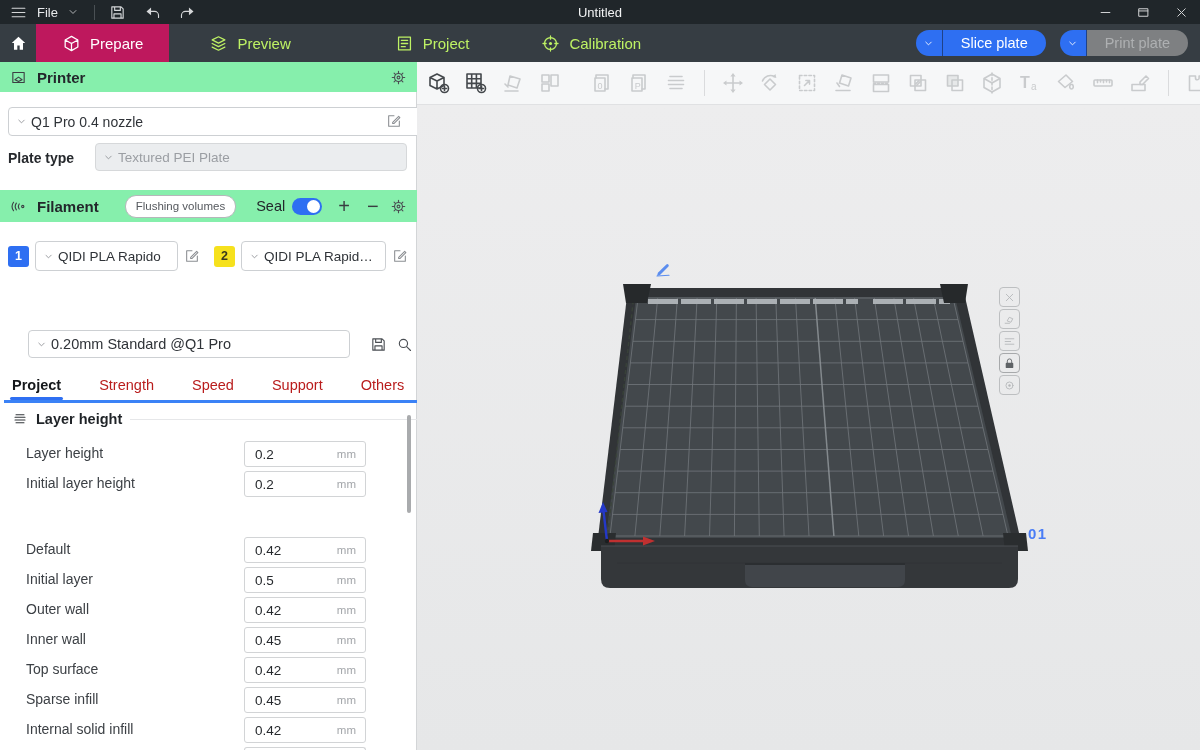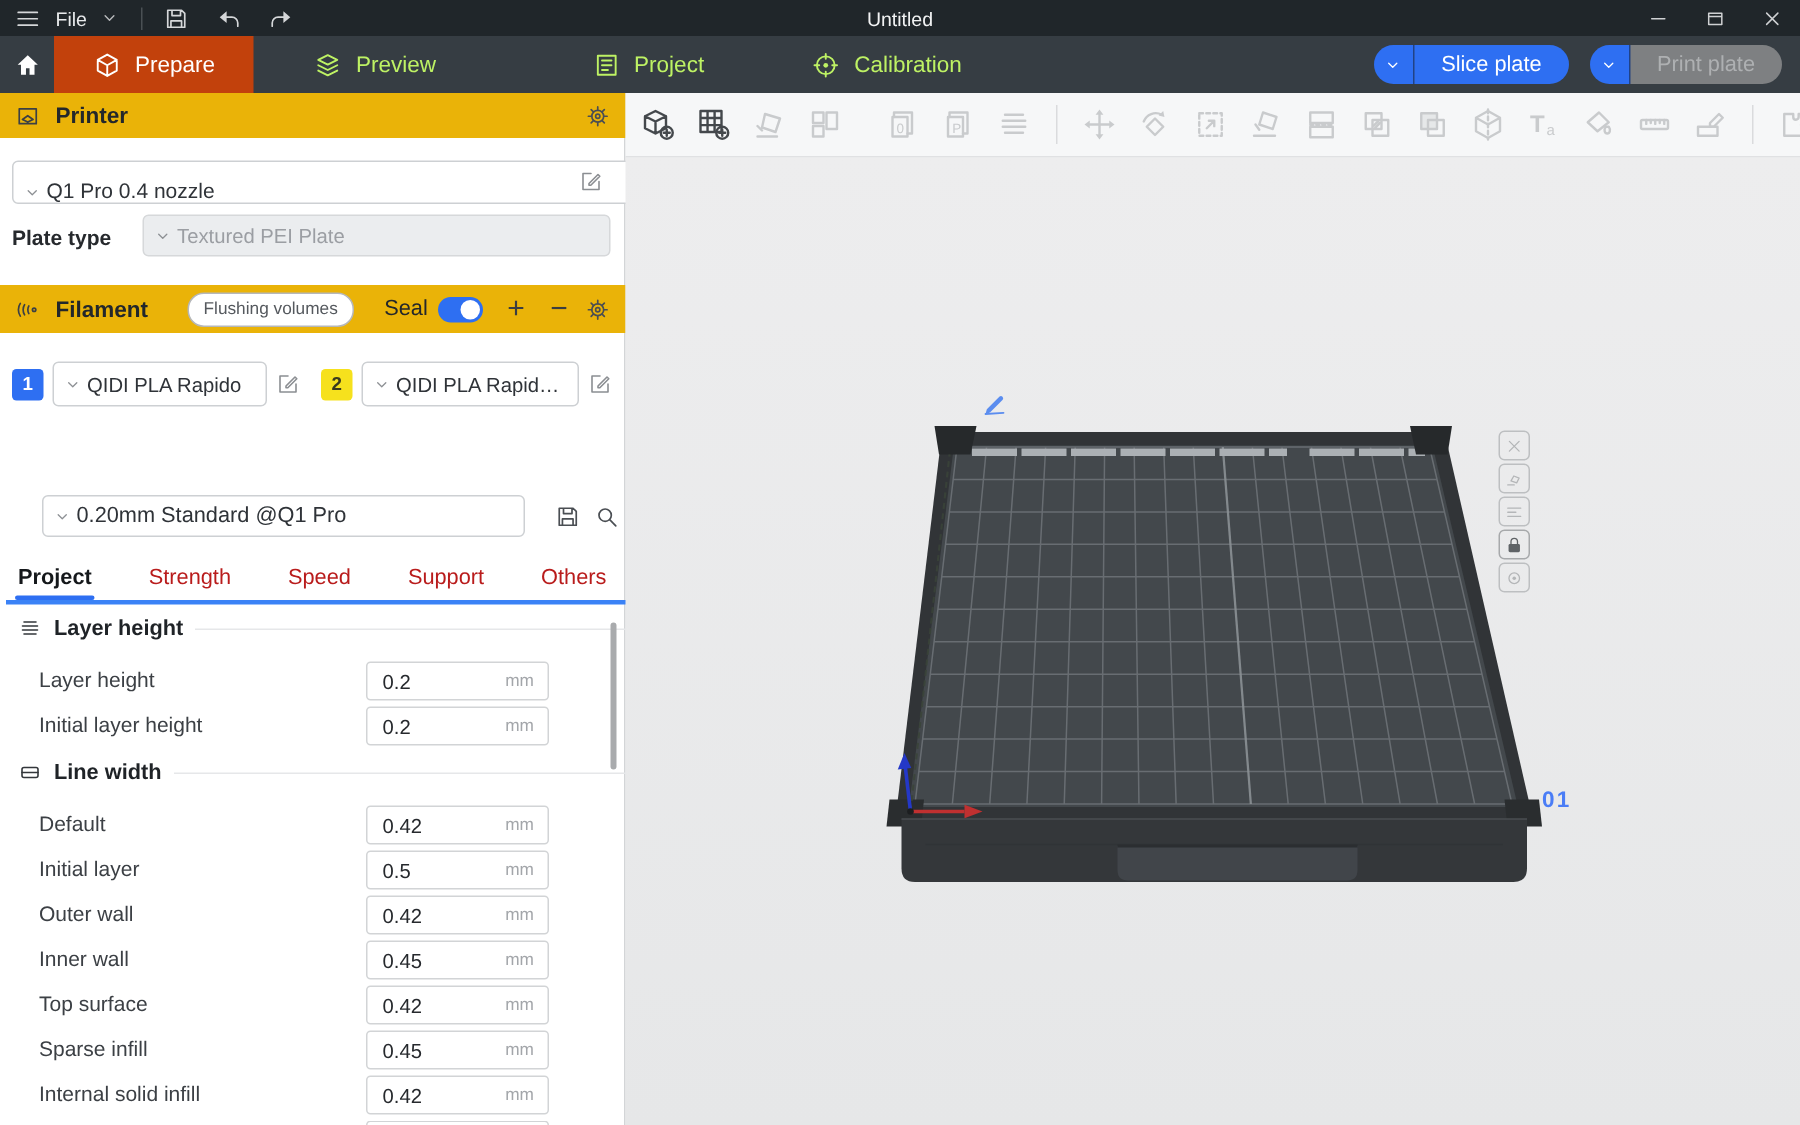--- a/index.html
+++ b/index.html
@@ -15,42 +15,42 @@
   #titlebar .tb-sep{width:1px;height:15px;background:#4a5054;margin:0 14px;}
   #titlebar .tb-ic{width:17px;height:17px;color:#d5d7d9;margin-right:18px;}
   #title-text{position:absolute;left:0;right:0;text-align:center;font-size:13px;color:#f2f3f4;pointer-events:none;}
   #win-controls{position:absolute;right:0;top:0;height:24px;display:flex;align-items:center;}
   #win-controls span{width:38px;height:24px;display:flex;align-items:center;justify-content:center;color:#cfd1d3;}
 
   
   #tabbar{position:absolute;left:0;top:24px;width:1200px;height:38px;background:#363d43;display:flex;align-items:center;}
   #home-btn{width:36px;height:38px;display:flex;align-items:center;justify-content:center;color:#fff;}
   .nav-tab{height:38px;display:flex;align-items:center;gap:9px;padding:0 26px;color:#bef264;font-size:15px;}
-  .nav-tab.active{background:#c2410c;color:#fff;}
+  .nav-tab.active{background:#be185d;color:#fff;}
   .nav-tab .tic{width:19px;height:19px;}
   #plate-actions-right{position:absolute;right:12px;top:30px;display:flex;gap:14px;}
   .split-btn{display:flex;height:26px;border-radius:13px;overflow:hidden;}
   .split-btn .chev-seg{width:26px;background:#2e6ff2;color:#fff;display:flex;align-items:center;justify-content:center;border-right:1px solid rgba(20,30,50,.55);}
   .split-btn .main-seg{padding:0 18px;display:flex;align-items:center;font-size:14.5px;}
   #slice-btn .main-seg{background:#2e6ff2;color:#fff;}
   #print-btn .main-seg{background:#7e8082;color:#aeb0b2;}
 
   
   #sidebar{position:absolute;left:0;top:62px;width:417px;height:688px;background:#fff;border-right:1px solid #d3d5d7;box-sizing:border-box;}
-  .sec-header{position:absolute;left:0;width:417px;background:#eab308;display:flex;align-items:center;padding:0 10px;box-sizing:border-box;color:#24282c;}
+  .sec-header{position:absolute;left:0;width:417px;background:#86efac;display:flex;align-items:center;padding:0 10px;box-sizing:border-box;color:#24282c;}
   .sec-title{font-size:15px;font-weight:700;color:#23272b;}
   .hdr-ic{width:17px;height:17px;color:#3c4044;margin-right:10px;flex:none;}
   .gear-ic{width:17px;height:17px;color:#4a4e53;}
   .combo{display:flex;align-items:center;background:#fff;border:1px solid #cdd0d3;border-radius:4px;box-sizing:border-box;height:29px;padding:0 6px;}
   .combo .chev{width:13px;height:13px;color:#8d9094;flex:none;margin-right:3px;}
   .combo .combo-text{font-size:13.5px;color:#2f3338;white-space:nowrap;overflow:hidden;text-overflow:ellipsis;}
   .edit-ic{width:16px;height:16px;color:#8b8e92;}
 
   #printer-header{top:0;height:30px;}
-  #printer-combo{position:absolute;left:8px;top:45px;width:435px;align-items:flex-end;}
+  #printer-combo{position:absolute;left:8px;top:45px;width:435px;}
   #printer-edit{position:absolute;left:386px;top:51px;}
   #plate-type-label{position:absolute;left:8px;top:88px;font-size:14px;color:#26292d;font-weight:600;}
   #plate-type-select{position:absolute;left:95px;top:81px;width:312px;background:#ebedef;border-color:#d6d8da;height:28px;}
   #plate-type-select .combo-text{color:#9b9ea3;}
 
   #filament-header{top:128px;height:32px;}
   #flushing-btn{margin-left:26px;height:21px;border:1px solid #b5b7ba;border-radius:11px;display:flex;align-items:center;padding:0 10px;font-size:11.5px;color:#55595e;background:#fff;}
   #seal-label{margin-left:20px;font-size:14.5px;color:#23272b;}
   .toggle{width:30px;height:17px;border-radius:9px;background:#2e6ff2;position:relative;flex:none;}
   .toggle .knob{position:absolute;right:2px;top:2px;width:13px;height:13px;border-radius:50%;background:#fff;}
@@ -500,27 +500,20 @@
         <span class="set-unit">mm</span>
       </span>
     </div>
     <div class="set-row" style="top:68px">
       <span class="set-label">Initial layer height</span>
       <span class="set-input">
         <input value="0.2" style="">
         <span class="set-unit">mm</span>
       </span>
     </div>
-    <div class="grp-header" style="top:104px">
-      <svg class="grp-ic">
-          <use href="#s-linewidth"></use>
-        </svg>
-      <span class="grp-title">Line width</span>
-      <span class="grp-rule"></span>
-    </div>
     <div class="set-row" style="top:134px">
       <span class="set-label">Default</span>
       <span class="set-input">
         <input value="0.42" style="">
         <span class="set-unit">mm</span>
       </span>
     </div>
     <div class="set-row" style="top:164px">
       <span class="set-label">Initial layer</span>
       <span class="set-input">

